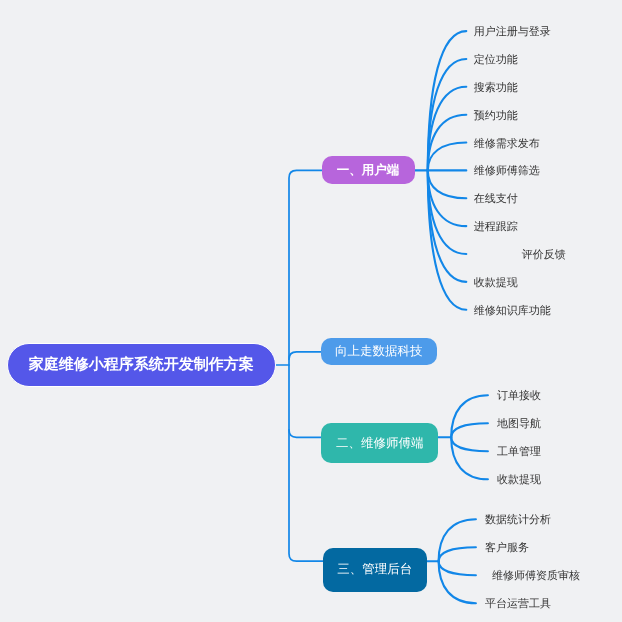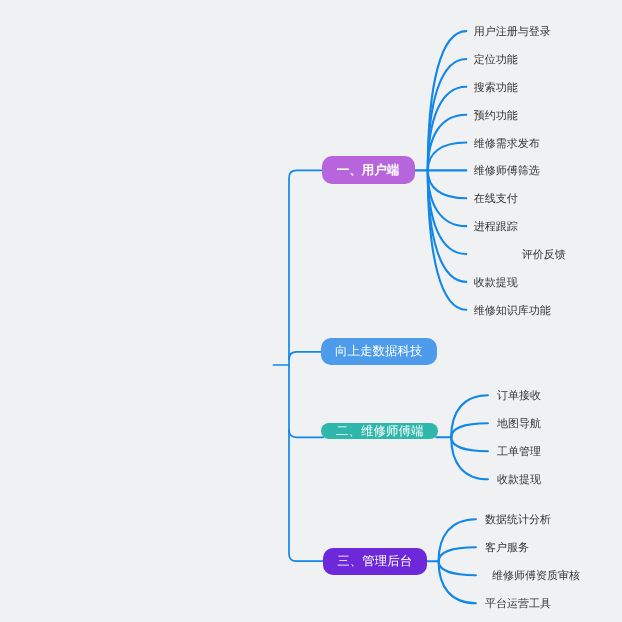--- a/index.html
+++ b/index.html
@@ -36,38 +36,39 @@
       <path d="M 451.2 437.3 C 451.2 411.26 463.678 395.3 487.9 395.3" fill="none" stroke="#1287e8" stroke-width="2.1" stroke-linecap="round"></path>
       <path d="M 451.2 437.3 C 451.2 428.62 463.678 423.3 487.9 423.3" fill="none" stroke="#1287e8" stroke-width="2.1" stroke-linecap="round"></path>
       <path d="M 451.2 437.3 C 451.2 445.98 463.678 451.3 487.9 451.3" fill="none" stroke="#1287e8" stroke-width="2.1" stroke-linecap="round"></path>
       <path d="M 451.2 437.3 C 451.2 463.34000000000003 463.678 479.3 487.9 479.3" fill="none" stroke="#1287e8" stroke-width="2.1" stroke-linecap="round"></path>
       <path d="M 424.8 561.2 L 438.6 561.2" fill="none" stroke="#1287e8" stroke-width="2.1" stroke-linecap="round"></path>
       <path d="M 438.6 561.2 C 438.6 535.1600000000001 451.282 519.2 475.9 519.2" fill="none" stroke="#1287e8" stroke-width="2.1" stroke-linecap="round"></path>
       <path d="M 438.6 561.2 C 438.6 552.5200000000001 451.282 547.2 475.9 547.2" fill="none" stroke="#1287e8" stroke-width="2.1" stroke-linecap="round"></path>
       <path d="M 438.6 561.2 C 438.6 569.88 451.282 575.2 475.9 575.2" fill="none" stroke="#1287e8" stroke-width="2.1" stroke-linecap="round"></path>
       <path d="M 438.6 561.2 C 438.6 587.24 451.282 603.2 475.9 603.2" fill="none" stroke="#1287e8" stroke-width="2.1" stroke-linecap="round"></path>
     </svg>
+  <div class="node root-node" id="root-node" style="left: 7px; top: 343.2px; width: 268.5px; height: 43.6px; background: rgb(84, 87, 233);">家庭维修小程序系统开发制作方案</div>
   <div id="branches">
       <div class="node branch-node" style="left: 321.5px; top: 156.4px; width: 93px; height: 28px; background: rgb(183, 101, 220); font-weight: bold;">一、用户端</div>
       <div class="leaf-label" style="left: 473.8px; top: 31.1px; color: rgb(51, 51, 51);">用户注册与登录</div>
       <div class="leaf-label" style="left: 473.8px; top: 58.96px; color: rgb(51, 51, 51);">定位功能</div>
       <div class="leaf-label" style="left: 473.8px; top: 86.82px; color: rgb(51, 51, 51);">搜索功能</div>
       <div class="leaf-label" style="left: 473.8px; top: 114.68px; color: rgb(51, 51, 51); text-align: right;">预约功能</div>
       <div class="leaf-label" style="left: 473.8px; top: 142.54px; color: rgb(51, 51, 51);">维修需求发布</div>
       <div class="leaf-label" style="left: 473.8px; top: 170.4px; color: rgb(51, 51, 51);">维修师傅筛选</div>
       <div class="leaf-label" style="left: 473.8px; top: 198.26px; color: rgb(51, 51, 51);">在线支付</div>
       <div class="leaf-label" style="left: 473.8px; top: 226.12px; color: rgb(51, 51, 51);">进程跟踪</div>
       <div class="leaf-label" style="left: 473.8px; top: 253.98px; color: rgb(51, 51, 51); margin-left: 48px;">评价反馈</div>
       <div class="leaf-label" style="left: 473.8px; top: 281.84px; color: rgb(51, 51, 51);">收款提现</div>
       <div class="leaf-label" style="left: 473.8px; top: 309.7px; color: rgb(51, 51, 51);">维修知识库功能</div>
       <div class="node branch-node" style="left: 320.8px; top: 338.3px; width: 116px; height: 27px; background: rgb(77, 155, 234);">向上走数据科技</div>
-      <div class="node branch-node" style="left: 321.3px; top: 423.3px; width: 117px; height: 16px; background: rgb(47, 183, 171);">二、维修师傅端</div>
+      <div class="node branch-node" style="left: 321.3px; top: 423.3px; width: 117px; height: 40px; background: rgb(47, 183, 171);">二、维修师傅端</div>
       <div class="leaf-label" style="left: 496.9px; top: 395.3px; color: rgb(51, 51, 51);">订单接收</div>
       <div class="leaf-label" style="left: 496.9px; top: 423.3px; color: rgb(51, 51, 51);">地图导航</div>
       <div class="leaf-label" style="left: 496.9px; top: 451.3px; color: rgb(51, 51, 51);">工单管理</div>
       <div class="leaf-label" style="left: 496.9px; top: 479.3px; color: rgb(51, 51, 51);">收款提现</div>
-      <div class="node branch-node" style="left: 322.8px; top: 547.7px; width: 104px; height: 27px; background: #6d28d9;">三、管理后台</div>
+      <div class="node branch-node" style="left: 322.8px; top: 547.7px; width: 104px; height: 44px; background: #0369a1;">三、管理后台</div>
       <div class="leaf-label" style="left: 485.1px; top: 519.2px; color: rgb(51, 51, 51);">数据统计分析</div>
       <div class="leaf-label" style="left: 485.1px; top: 547.2px; color: rgb(51, 51, 51);">客户服务</div>
       <div class="leaf-label" style="left: 492px; top: 575.2px; color: rgb(51, 51, 51);">维修师傅资质审核</div>
       <div class="leaf-label" style="left: 485.1px; top: 603.2px; color: rgb(51, 51, 51);">平台运营工具</div>
     </div>
 </div>
 
 </body></html>

